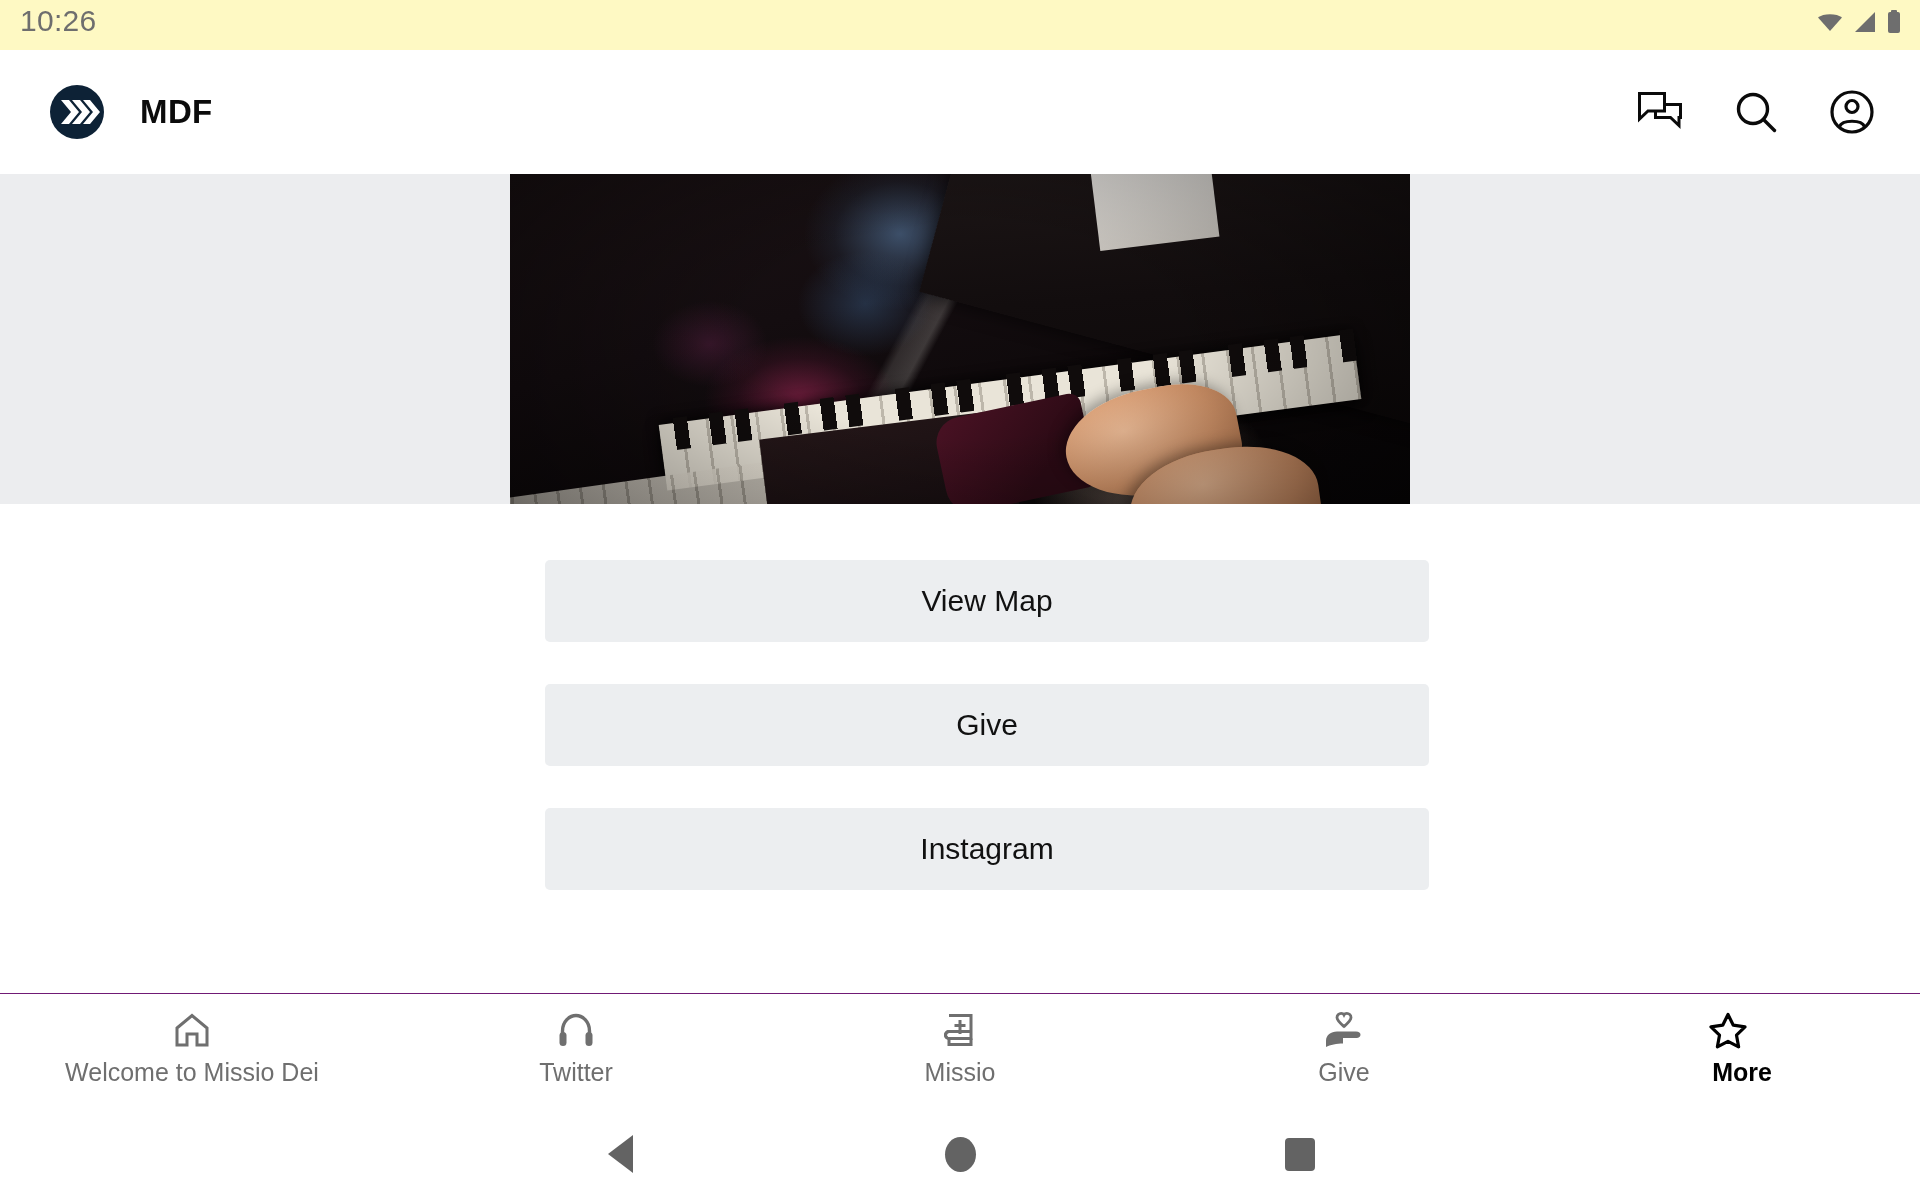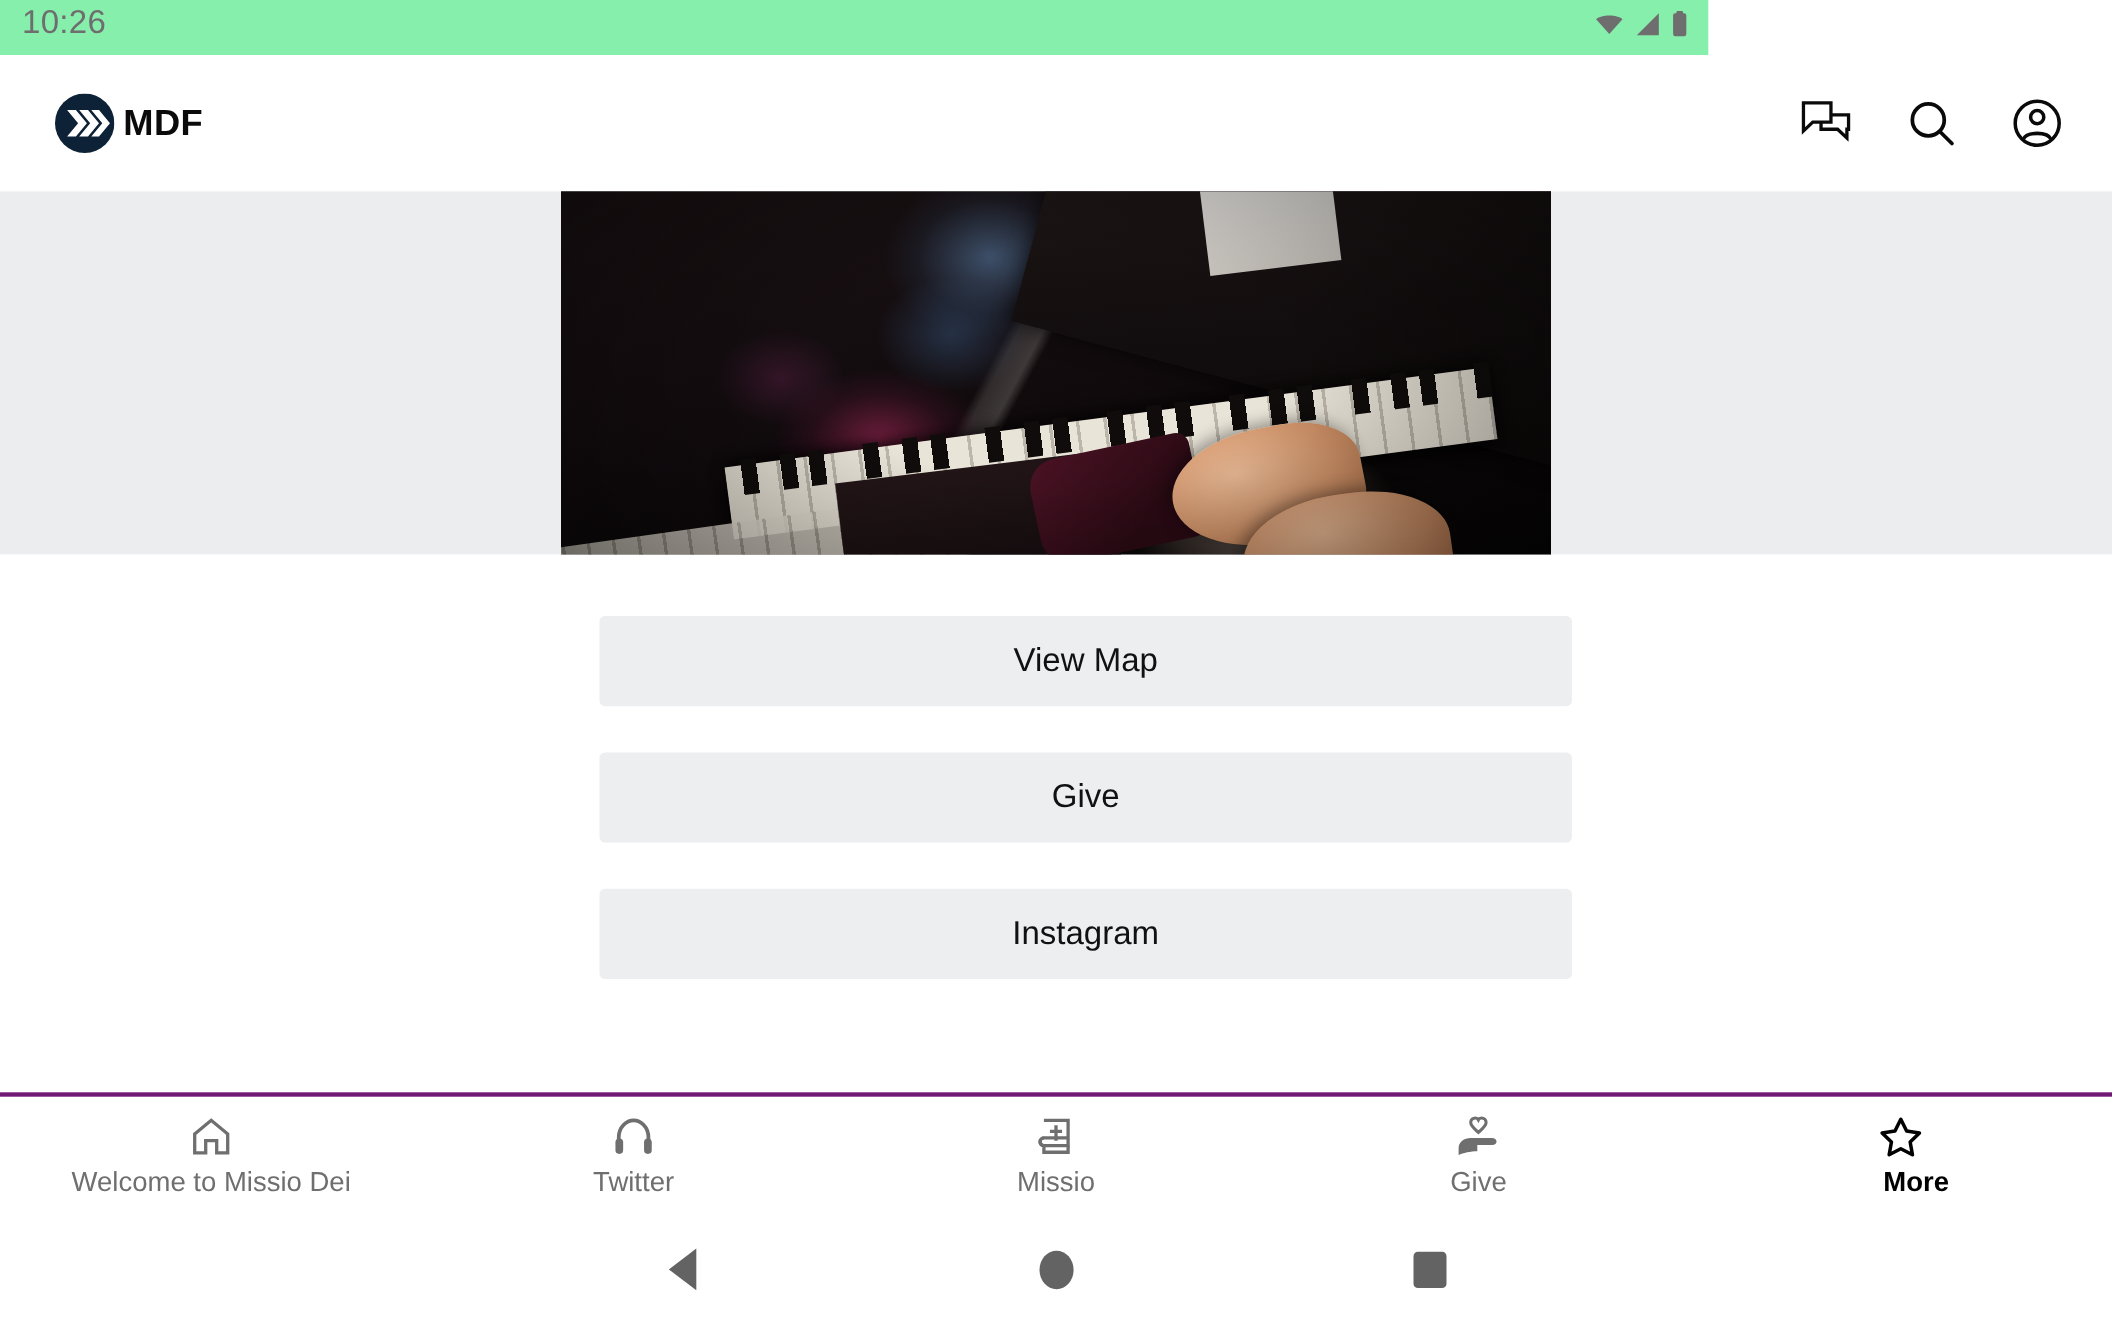--- a/index.html
+++ b/index.html
@@ -6,39 +6,39 @@
   html, body {
     width:1920px; height:1200px;
     background:#ffffff;
     font-family:"Liberation Sans", sans-serif;
     overflow:hidden;
   }
   #app { position:relative; width:1920px; height:1200px; background:#fff; }
 
   
   .status-bar {
-    position:absolute; top:0; left:0; width:1553px; height:50px;
-    background:#86efac;
+    position:absolute; top:0; left:0; width:1920px; height:50px;
+    background:#fef9c3;
   }
   .status-clock {
     position:absolute; left:20px; top:4px;
     font-size:30px; color:#6e6e6e; letter-spacing:0.3px;
   }
   .status-icons {
     position:absolute; right:18px; top:10px;
     display:flex; align-items:center; gap:9px;
   }
   .status-icons svg { display:block; }
 
   
   .app-header {
     position:absolute; top:50px; left:0; width:1920px; height:124px;
     background:#fff; display:flex; align-items:center;
   }
-  .brand { display:flex; align-items:center; margin-left:50px; gap:8px; }
+  .brand { display:flex; align-items:center; margin-left:50px; gap:36px; }
   .brand-logo { width:54px; height:54px; display:block; }
   .brand-title {
     font-size:33px; font-weight:bold; color:#0b0b0b;
     letter-spacing:0.4px;
   }
   .header-actions {
     position:absolute; right:42px; top:50%; transform:translateY(-50%);
     display:flex; align-items:center; gap:44px;
   }
   .header-icon-btn {
@@ -149,21 +149,21 @@
     background:#eceef0; border:none; border-radius:5px;
     display:flex; align-items:center; justify-content:center;
     font-family:"Liberation Sans", sans-serif;
     font-size:30px; color:#111111;
     margin-bottom:42px; cursor:pointer;
   }
 
   
   .tab-bar {
     position:absolute; left:0; bottom:92px; width:1920px; height:115px;
-    background:#ffffff; border-top:4px solid #701a75;
+    background:#ffffff; border-top:1px solid #701a75;
     display:flex; align-items:flex-start;
     z-index:5;
   }
   .tab-item {
     flex:1 1 0; height:115px; padding-top:14px;
     display:flex; flex-direction:column; align-items:center; gap:8px;
     background:none; border:none; cursor:pointer;
   }
   .tab-icon { height:44px; display:flex; align-items:center; justify-content:center; }
   .tab-icon svg { display:block; }

